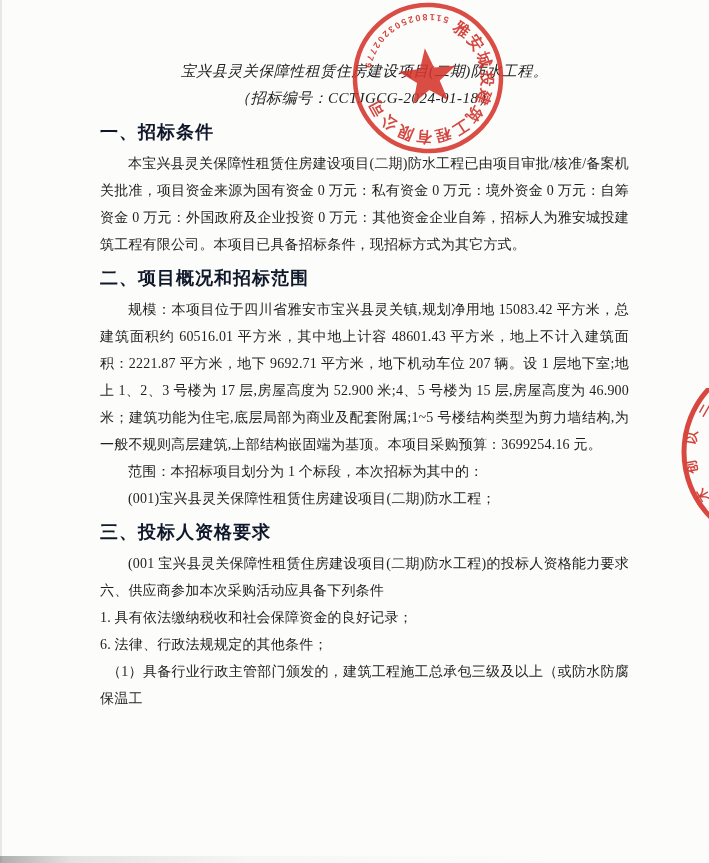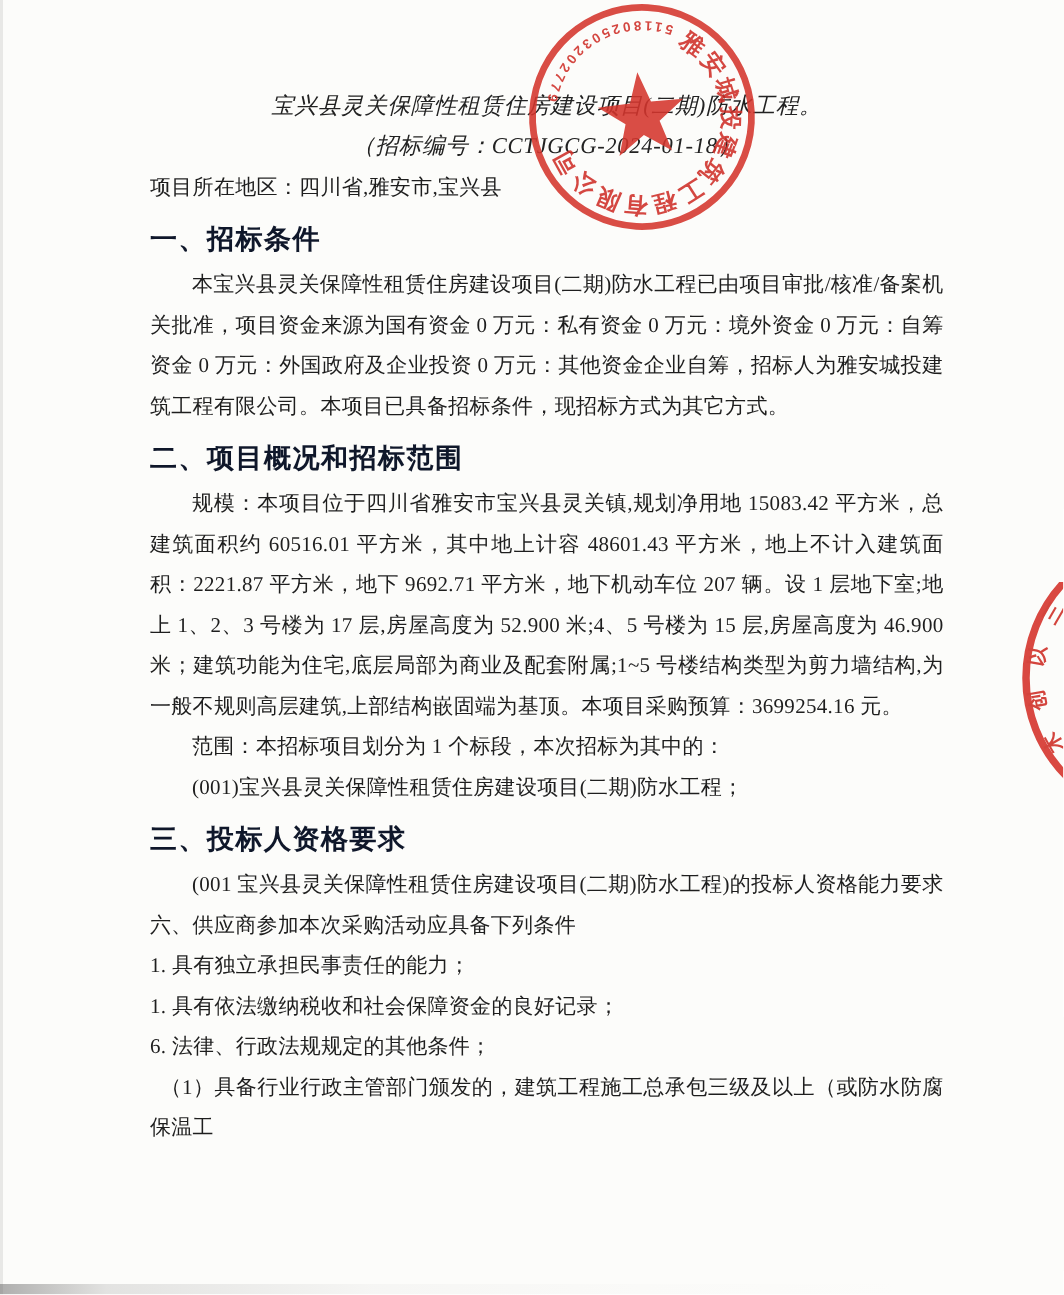--- a/index.html
+++ b/index.html
@@ -72,34 +72,32 @@
 </style>
 </head>
 <body>
 
 <div class="page">
 
   <div class="doc">
     <div class="title-line">宝兴县灵关保障性租赁住房建设项目(二期)防水工程。</div>
     <div class="title-line">（招标编号：CCTJGCG-2024-01-18）</div>
 
-    <p class="loc">项目所在地区：四川省,雅安市,宝兴县</p>
 
     <h2>一、招标条件</h2>
     <p class="ind mt">本宝兴县灵关保障性租赁住房建设项目(二期)防水工程已由项目审批/核准/备案机关批准，项目资金来源为国有资金 0 万元：私有资金 0 万元：境外资金 0 万元：自筹资金 0 万元：外国政府及企业投资 0 万元：其他资金企业自筹，招标人为雅安城投建筑工程有限公司。本项目已具备招标条件，现招标方式为其它方式。</p>
 
     <h2>二、项目概况和招标范围</h2>
     <p class="ind mt">规模：本项目位于四川省雅安市宝兴县灵关镇,规划净用地 15083.42 平方米，总建筑面积约 60516.01 平方米，其中地上计容 48601.43 平方米，地上不计入建筑面积：2221.87 平方米，地下  9692.71 平方米，地下机动车位 207 辆。设 1 层地下室;地上 1、2、3 号楼为 17 层,房屋高度为 52.900 米;4、5 号楼为 15 层,房屋高度为 46.900 米；建筑功能为住宅,底层局部为商业及配套附属;1~5 号楼结构类型为剪力墙结构,为一般不规则高层建筑,上部结构嵌固端为基顶。本项目采购预算：3699254.16 元。</p>
     <p class="ind">范围：本招标项目划分为 1 个标段，本次招标为其中的：</p>
     <p class="ind">(001)宝兴县灵关保障性租赁住房建设项目(二期)防水工程；</p>
 
     <h2>三、投标人资格要求</h2>
     <p class="ind mt">(001 宝兴县灵关保障性租赁住房建设项目(二期)防水工程)的投标人资格能力要求 六、供应商参加本次采购活动应具备下列条件</p>
 
-    <p>1. 具有独立承担民事责任的能力；</p>
     <p>1. 具有依法缴纳税收和社会保障资金的良好记录；</p>
     <p>6. 法律、行政法规规定的其他条件；</p>
 
     <p class="ind-half mt">（1）具备行业行政主管部门颁发的，建筑工程施工总承包三级及以上（或防水防腐保温工</p>
   </div>
 
   <svg class="seal" viewBox="-85 -85 170 170" xmlns="http://www.w3.org/2000/svg">
     <defs>
       <path id="ringPath" d="M -46.8,27 A 54,54 0 1 1 46.8,27"></path>
       <path id="numPath" d="M -58,27 A 64,64 0 0 0 58,27"></path>

